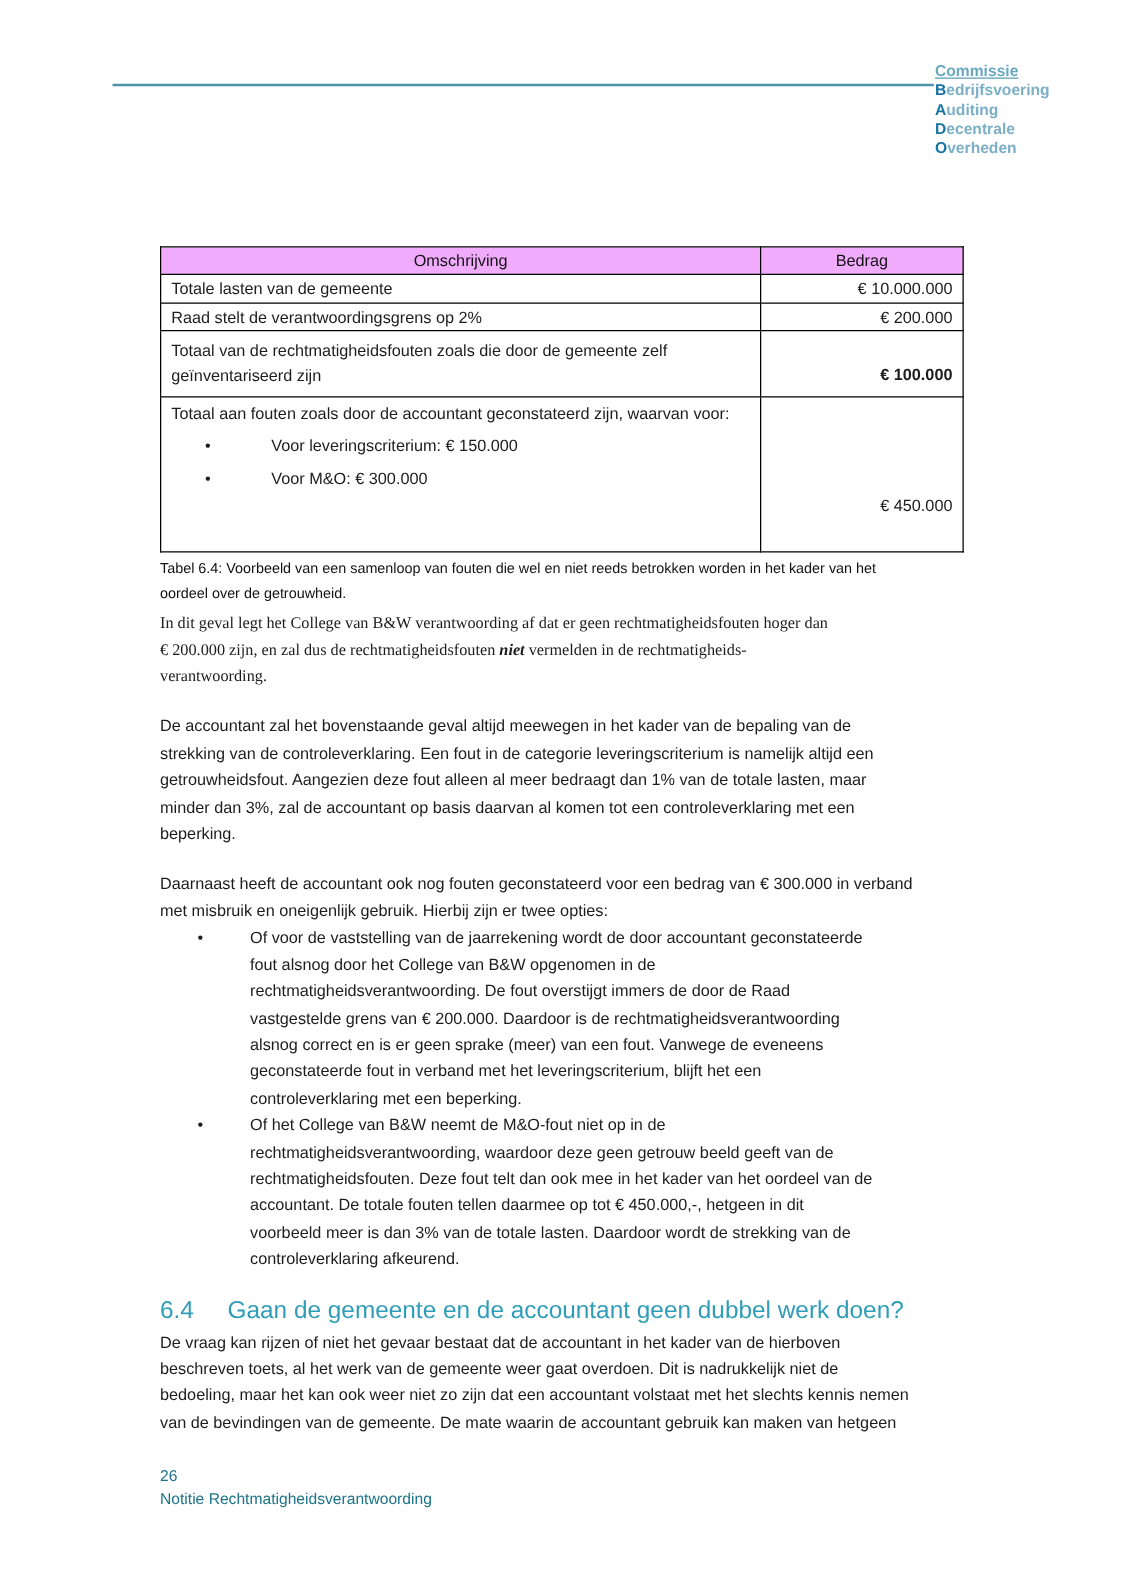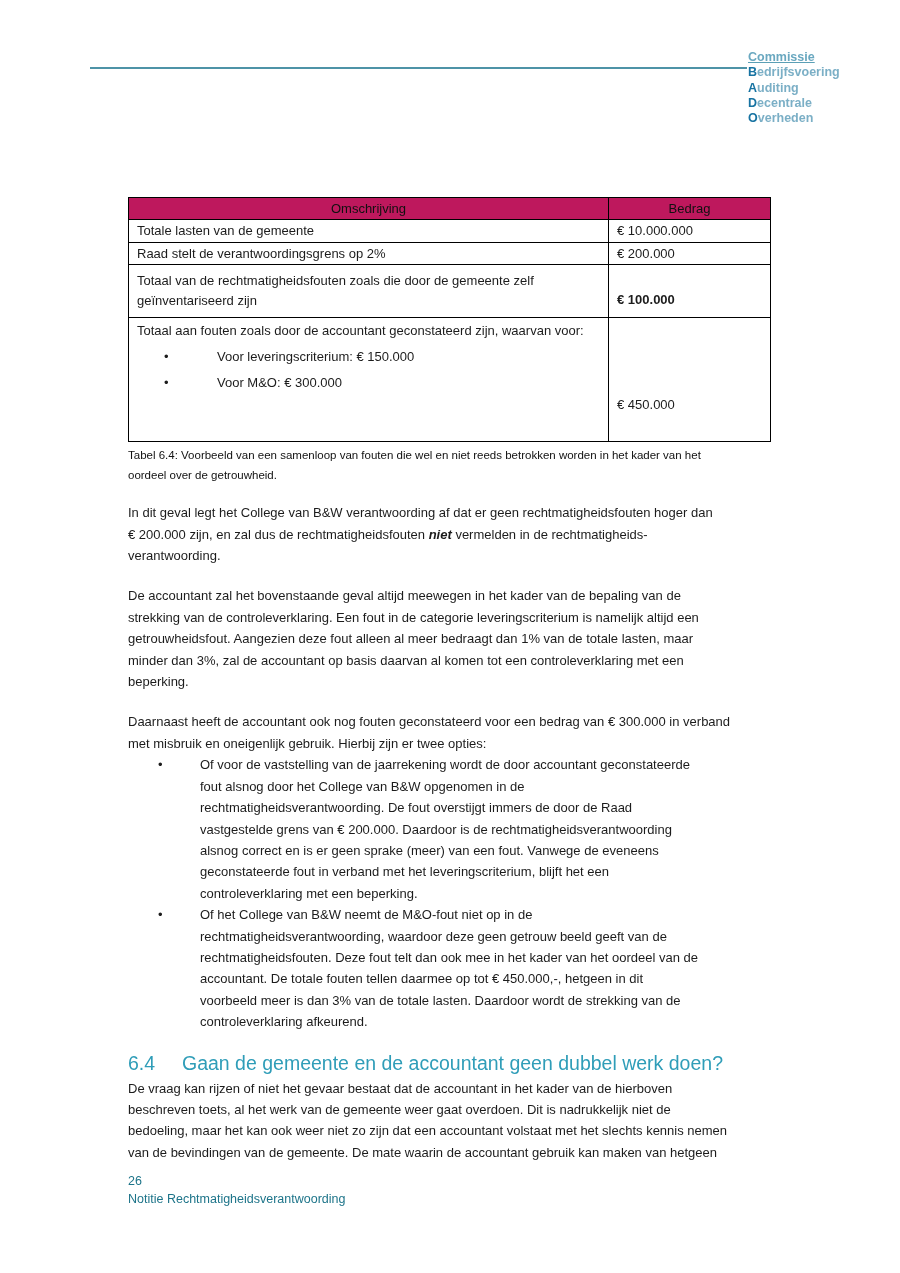--- a/index.html
+++ b/index.html
@@ -15,38 +15,38 @@
   .logo-line .lrest  { color:#7bafc6; }
   .logo-line.underlined { text-decoration:underline; text-decoration-color:#5b9fb5; }
   .logo-line.underlined .lrest { color:#6aa8c0; }
 
   
   .doc { position:absolute; left:128px; top:197px; width:642px; font-size:13px; line-height:21.4px; }
 
   
   table.t64 { border-collapse:collapse; width:642px; table-layout:fixed; }
   .t64 th, .t64 td { border:1px solid #000; font-size:13px; font-weight:normal; }
-  .t64 th { background:#be185d; text-align:center; height:20px; padding:0 4px; color:#111; }
+  .t64 th { background:#f0abfc; text-align:center; height:20px; padding:0 4px; color:#111; }
   .t64 td { padding:0 8px; vertical-align:middle; }
-  .t64 .amount { }
+  .t64 .amount { text-align:right; }
   .t64 tr.r1 td, .t64 tr.r2 td { height:19px;margin-left:29px; }
   .t64 tr.r3 td { height:45px; }
   .t64 tr.r3 td.desc { white-space:pre-line; vertical-align:middle; line-height:20px; }
   .t64 tr.r3 td.amount { vertical-align:bottom; padding-bottom:7px;font-weight:bold; }
   .t64 tr.r4 td { height:97px; vertical-align:top; }
   .t64 tr.r4 td.amount { vertical-align:bottom; padding-bottom:26px;margin-left:32px; }
   .t64 .intro { padding-top:3px; line-height:20px; }
   ul.tbullets { list-style:none; margin:3px 0 0 0; padding:0; }
   ul.tbullets li { position:relative; padding-left:80px; line-height:26px; }
   ul.tbullets li::before { content:"\2022"; position:absolute; left:27px; font-size:13px; }
 
   .caption { margin-top:4px; font-size:11.5px; line-height:19.5px; white-space:pre-line; color:#111; }
 
   p.body { margin:19px 0 0 0; white-space:pre-line; }
-  p.body.first { margin-top:17px; }
+  p.body.first { margin-top:2px;font-family:Liberation Serif, serif; }
   .emph { font-weight:bold; font-style:italic; }
 
   ul.mainlist { list-style:none; margin:0; padding:0; }
   ul.mainlist li { position:relative; padding-left:72px; line-height:21.4px; white-space:pre-line; }
   ul.mainlist li::before { content:"\2022"; position:absolute; left:30px; }
 
   h2.sec { margin:17px 0 0 0; font-size:19.5px; font-weight:400; color:#2f9db8; line-height:26px; display:flex;align-items:flex-end; }
   h2.sec .num { width:54px; flex:none; }
 
   p.body.after-h { margin-top:2px; }

